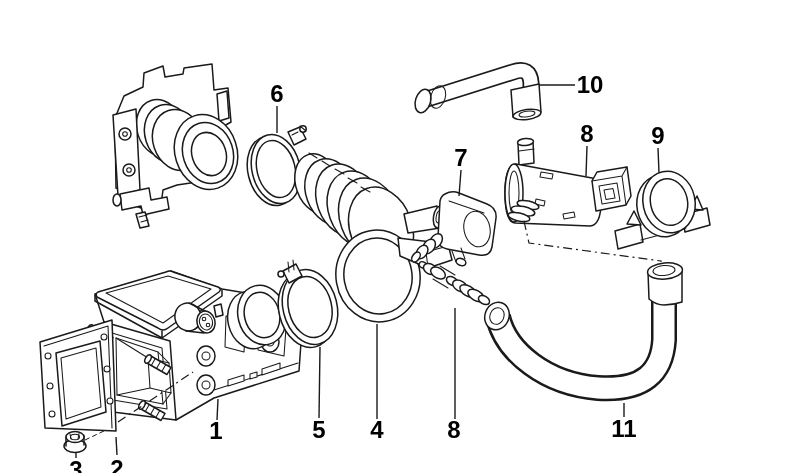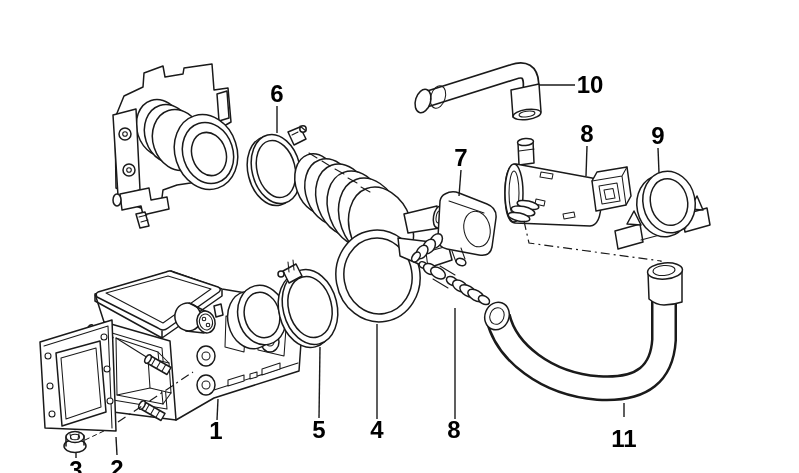--- a/index.html
+++ b/index.html
@@ -24,21 +24,21 @@
   .hoseblack{fill:none;stroke:var(--line-color,#1a1a1a);}
   .hosewhite{fill:none;stroke:var(--bg-color,#fff);}
   .callout{
     position:absolute;transform:translate(-50%,-50%);
     font-weight:700;font-size:24px;color:var(--label-color,#000);
     line-height:1;white-space:nowrap;
   }
   .co1{left:216px;top:431px}.co2{left:117px;top:469px}.co3{left:76px;top:470px}
   .co4{left:377px;top:430px}.co5{left:319px;top:430px}.co6{left:277px;top:94px}
   .co7{left:461px;top:158px}.co8{left:587px;top:134px}.co9{left:658px;top:136px}
-  .co10{left:590px;top:85px}.co11{left:624px;top:439px}.co12{left:454px;top:430px}
+  .co10{left:590px;top:85px}.co11{left:624px;top:429px}.co12{left:454px;top:430px}
 </style>
 </head>
 <body>
 
 <div class="stage">
   <svg width="799" height="473" viewBox="0 0 799 473">
 
     <g>
       <path class="s" d="M124,96 L143,87 L144,73 L163,66 L165,77 L183,74 L184,68 L212,64 L214,90 L228,88 L231,122 L224,126 L226,168 L212,187 L204,181 L177,185 L163,190 L161,205 L146,210 L131,204 L130,194 L116,188 L115,118 Z"></path>
       <path class="s" d="M217,94 L227,91 L229,118 L219,121 Z"></path>

